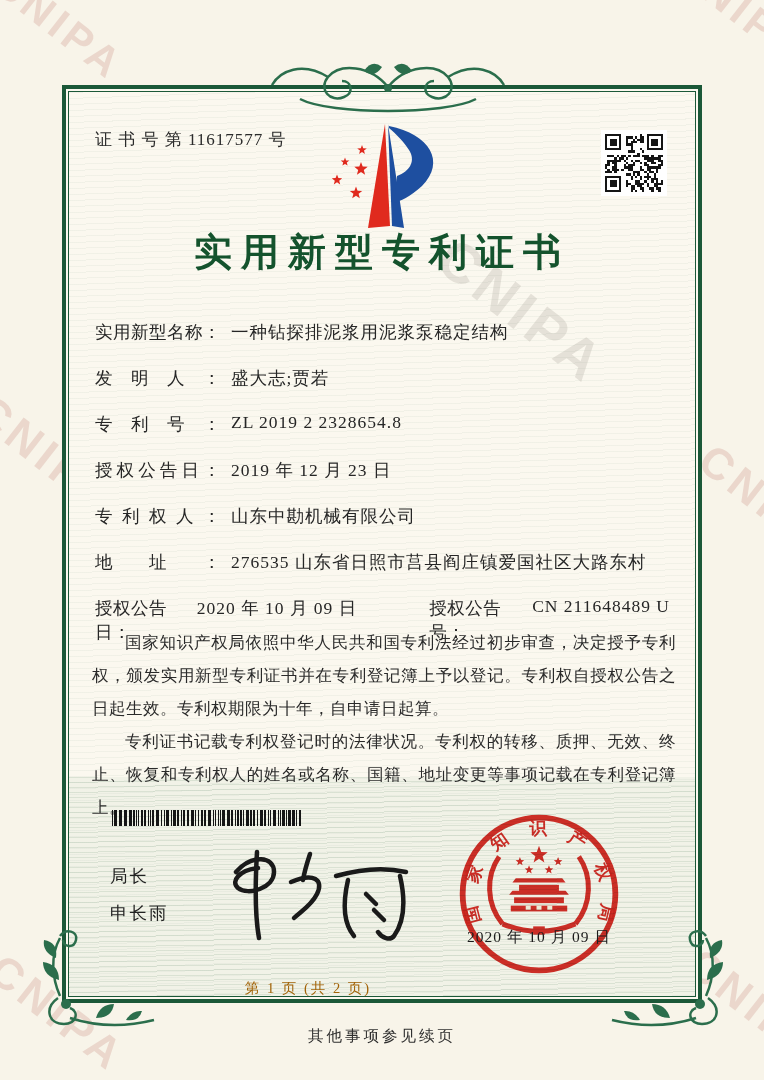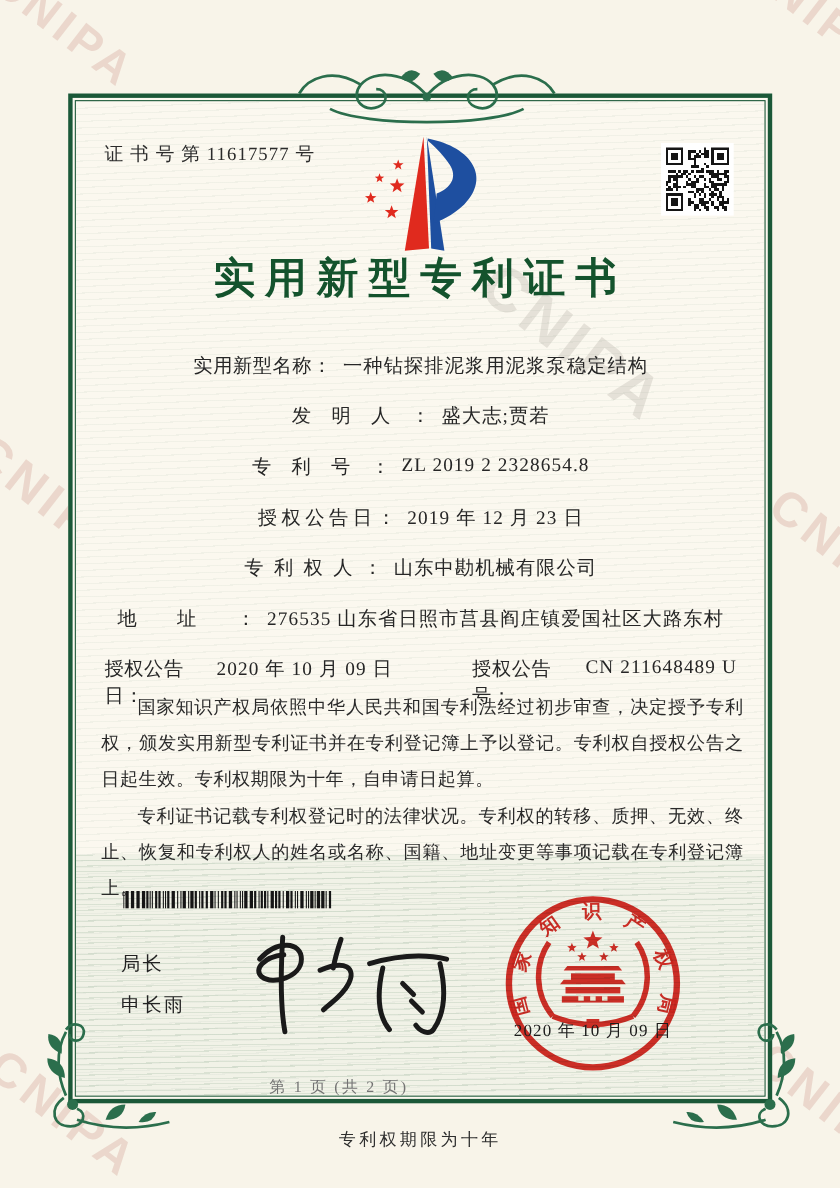--- a/index.html
+++ b/index.html
@@ -37,21 +37,21 @@
   
   .cert-no{position:absolute;left:95px;top:128px;font-size:17px;letter-spacing:1px;color:#2b2b2b;}
   .logo{position:absolute;left:322px;top:114px;}
   .qr-box{position:absolute;left:601px;top:130px;width:66px;height:66px;background:#fff;padding:0;}
   .qr-box svg{position:absolute;left:4px;top:4px;}
   .title{
     position:absolute;left:0;top:227px;width:764px;text-align:center;
     font-size:38px;font-weight:bold;letter-spacing:9px;color:#14532d;
   }
   
-  .row{position:absolute;left:95px;width:575px;display:flex;font-size:17.5px;color:#262626;justify-content:center;}
+  .row{position:absolute;left:95px;width:575px;display:flex;font-size:17.5px;color:#262626;}
   .row .lbl{
     width:126px;flex:none;text-align:justify;text-align-last:justify;
     letter-spacing:0.5px;
   }
   .row .val{margin-left:10px;letter-spacing:1px;white-space:nowrap;}
   .r1{top:320px}.r2{top:366px}.r3{top:412px}.r4{top:458px}.r5{top:504px}.r6{top:550px}
   .grant{position:absolute;left:95px;top:596px;width:575px;display:flex;font-size:17.5px;color:#262626;}
   .grant .pair{display:flex;}
   .grant .pair.second{margin-left:72px;}
   .grant .lbl{letter-spacing:.5px;}
@@ -67,21 +67,21 @@
   .signer{position:absolute;left:110px;top:864px;font-size:17.5px;color:#222;}
   .signer div{margin-bottom:13px;letter-spacing:2px;}
   .signature{position:absolute;left:224px;top:846px;}
   .seal{position:absolute;left:456px;top:811px;mix-blend-mode:multiply;}
   .issue-date{
     position:absolute;left:455px;top:927px;width:168px;text-align:center;
     font-size:15.5px;color:#1c1c1c;letter-spacing:1px;white-space:nowrap;
   }
   .page-ind{
     position:absolute;left:0;top:979px;width:616px;text-align:center;
-    font-size:14.5px;letter-spacing:2px;color:#737373;
+    font-size:14.5px;letter-spacing:2px;color:#a16207;
   }
   .note{
     position:absolute;left:0;top:1026px;width:764px;text-align:center;
     font-size:15.5px;letter-spacing:3px;color:#2e2e2e;
   }
   
   .orn{position:absolute;pointer-events:none;}
   .orn-top{left:268px;top:55px;}
   .orn-bl{left:26px;top:928px;}
   .orn-br{left:608px;top:928px;transform:scaleX(-1);}
@@ -552,21 +552,21 @@
       <rect x="97" y="114" width="6" height="5" fill="#fbf8ef"></rect>
       <rect x="110" y="114" width="6" height="5" fill="#fbf8ef"></rect>
       <path d="M56,136 Q100,154 144,136" stroke="#d6251f" stroke-width="6" fill="none"></path>
       <rect x="93" y="139" width="14" height="10"></rect>
     </g>
   </svg>
 
   <div class="issue-date">2020 年 10 月 09 日</div>
 
   <div class="page-ind">第 1 页 (共 2 页)</div>
-  <div class="note">专利权期限为十年</div>
+  <div class="note">其他事项参见续页</div>
 
   <svg class="orn orn-top" width="240" height="64" viewBox="0 0 240 64" fill="none" stroke="#2b6e4c" stroke-width="2.5">
     <path d="M120,32 C102,10 72,8 60,22 C50,34 62,48 76,42 C86,38 84,26 74,26"></path>
     <path d="M120,32 C138,10 168,8 180,22 C190,34 178,48 164,42 C154,38 156,26 166,26"></path>
     <path d="M60,22 C34,6 12,16 4,30"></path>
     <path d="M180,22 C206,6 228,16 236,30"></path>
     <path d="M32,44 C62,60 178,60 208,44"></path>
     <path d="M96,16 q8,-12 18,-4 q-8,12 -18,4" fill="#2b6e4c" stroke="none"></path>
     <path d="M144,16 q-8,-12 -18,-4 q8,12 18,4" fill="#2b6e4c" stroke="none"></path>
     <circle cx="120" cy="33" r="4" fill="#2b6e4c" stroke="none"></circle>

